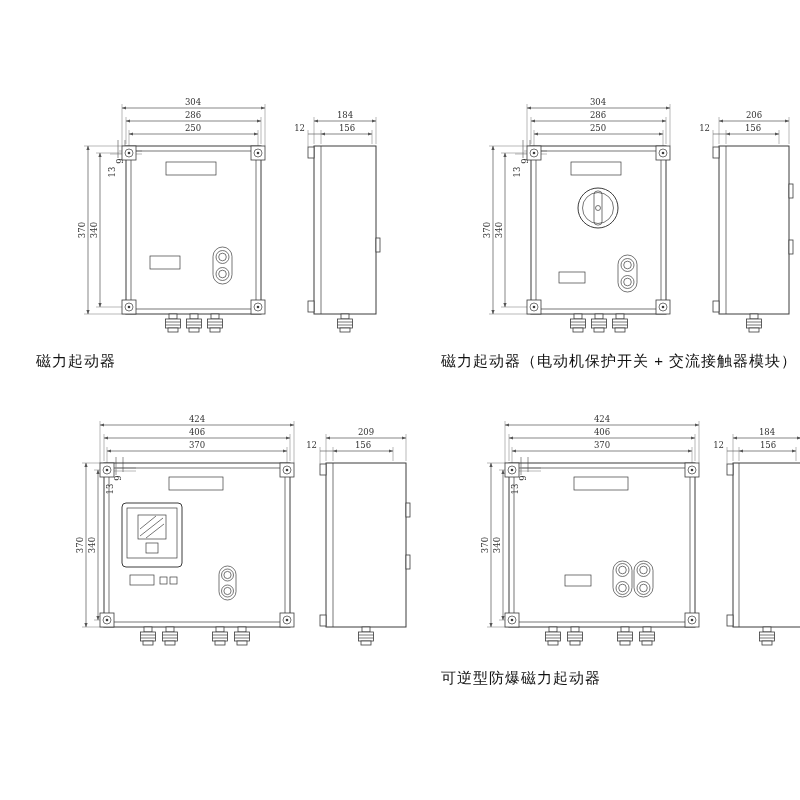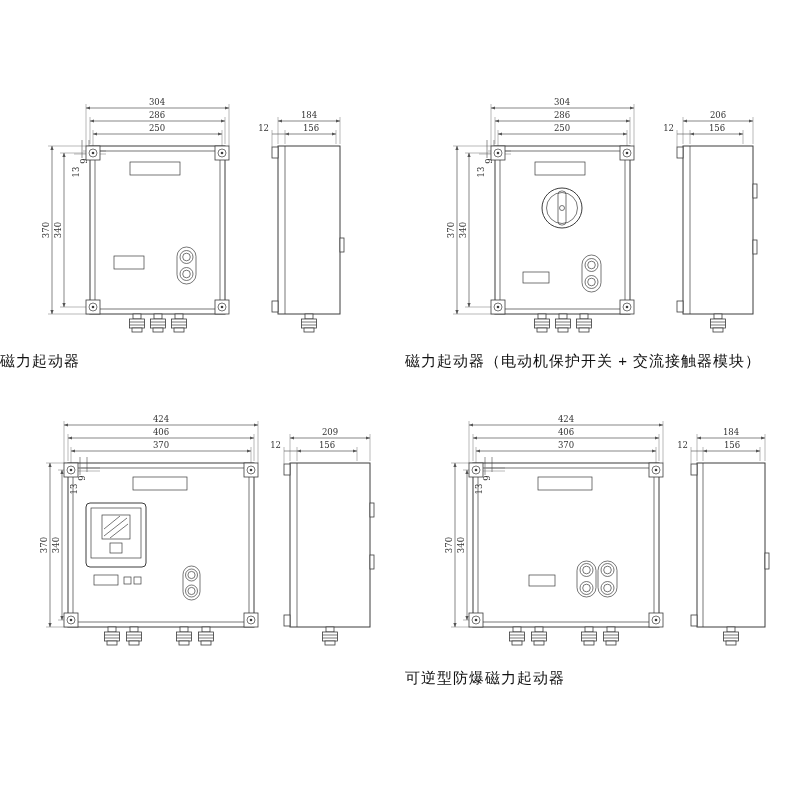--- a/index.html
+++ b/index.html
@@ -1,20 +1,20 @@
 <!DOCTYPE html>
 <html><head>
 <meta charset="utf-8">
 <style>
   html,body{margin:0;padding:0;}
   body{
     width:800px;height:800px;background:#ffffff;position:relative;overflow:hidden;
     font-family:"Liberation Sans",sans-serif;
   }
-  .quad{position:absolute;width:400px;}
+  .quad{position:absolute;width:400px;margin-left:36px;}
   .caption{
     text-align:left;font-size:15px;font-weight:500;color:#111;
     margin-top:4px;letter-spacing:1px;
   }
   svg{display:block;}
   .ol{stroke:#3c3c3c;stroke-width:1;fill:none;}
   .ol2{stroke:#3c3c3c;stroke-width:.7;fill:none;}
   .fw{stroke:#3c3c3c;stroke-width:.8;fill:#ffffff;}
   .dm{stroke:#8a8a8a;stroke-width:.6;fill:none;}
   .ds{stroke:#666;stroke-width:.7;fill:none;}

